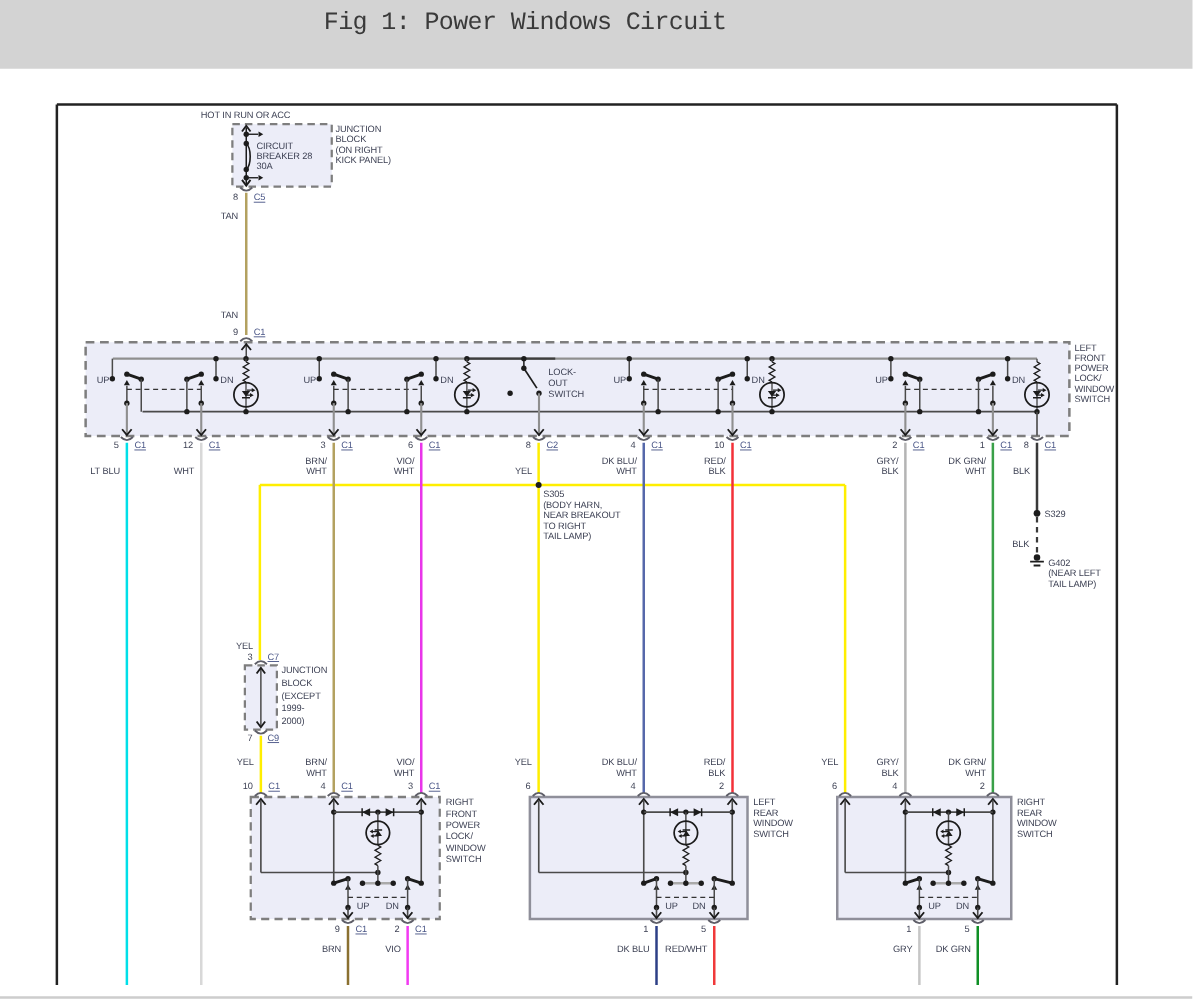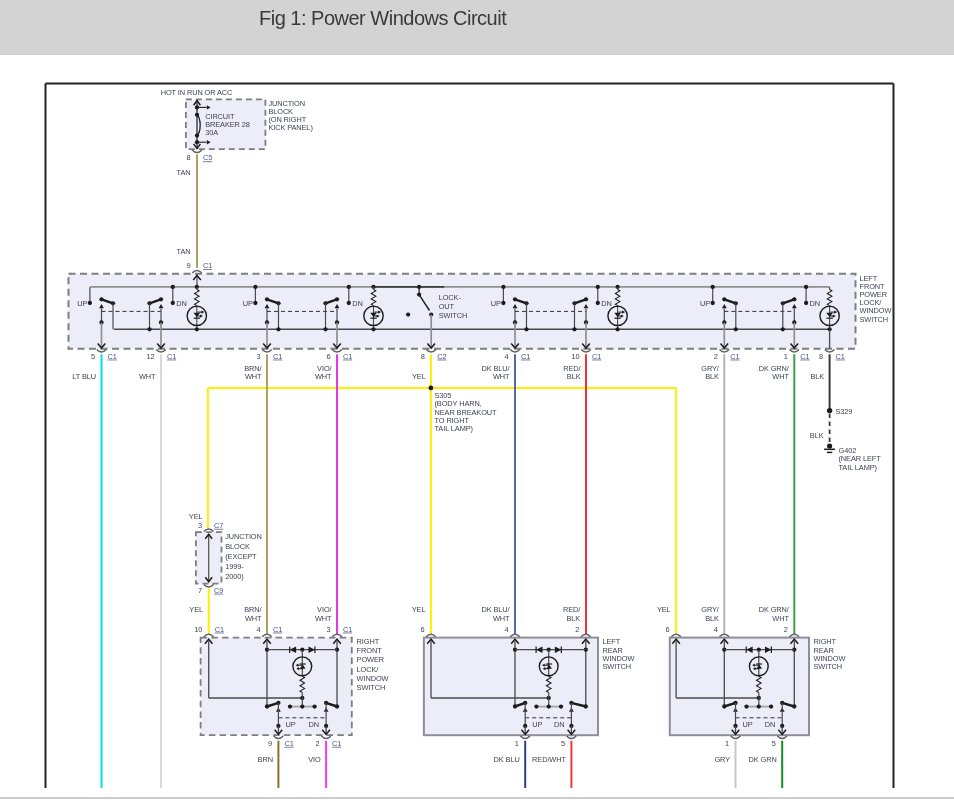--- a/index.html
+++ b/index.html
@@ -1,18 +1,18 @@
 <!DOCTYPE html>
 <html><head><meta charset="utf-8"><style>
 html,body{margin:0;padding:0;background:#ffffff;width:954px;height:806px;overflow:hidden;}
 *{font-family:"Liberation Sans",sans-serif;}
 svg text{font-family:"Liberation Sans",sans-serif;letter-spacing:-0.1px;}
 </style></head><body>
 <div style="position:absolute;left:0;top:0;width:954px;height:55px;background:#d3d3d3;">
-    <div style="position:absolute;left:259px;top:7px;font-size:20px;letter-spacing:-0.5px;color:#3a3a3a;font-family:Liberation Sans, sans-serif;">Fig 1: Power Windows Circuit</div>
+    <div style="position:absolute;left:259px;top:7px;font-size:20px;letter-spacing:-0.5px;color:#3a3a3a;font-family:Liberation Mono, monospace;">Fig 1: Power Windows Circuit</div>
   </div>
 <svg width="954" height="806" viewBox="0 0 954 806" style="position:absolute;left:0;top:0;">
 <line x1="45.5" y1="83.5" x2="893.5" y2="83.5" stroke="#222222" stroke-width="2.0"></line>
 <line x1="45.5" y1="83.5" x2="45.5" y2="788.0" stroke="#222222" stroke-width="2.0"></line>
 <line x1="893.5" y1="83.5" x2="893.5" y2="788.0" stroke="#222222" stroke-width="2.0"></line>
 <line x1="0" y1="798" x2="954" y2="798" stroke="#cdcdcd" stroke-width="2.0"></line>
 <text x="196.5" y="94.8" font-size="7.4" fill="#3e4255" text-anchor="middle">HOT IN RUN OR ACC</text>
 <rect x="185.9" y="99.3" width="79.5" height="49.9" fill="#ecedf8" stroke="#7e7e7e" stroke-width="1.8" stroke-dasharray="6,4"></rect>
 <line x1="197" y1="102" x2="197" y2="148.6" stroke="#1c1c1c" stroke-width="1.2"></line>
 <path d="M 193.6,105.19999999999999 L 197,100.6 L 200.4,105.19999999999999" stroke="#1c1c1c" stroke-width="1.5" fill="none"></path>

